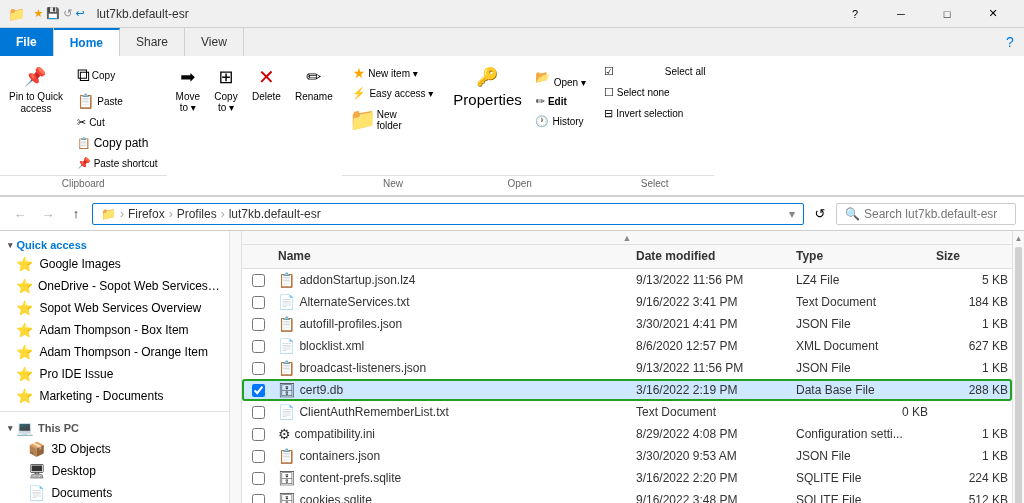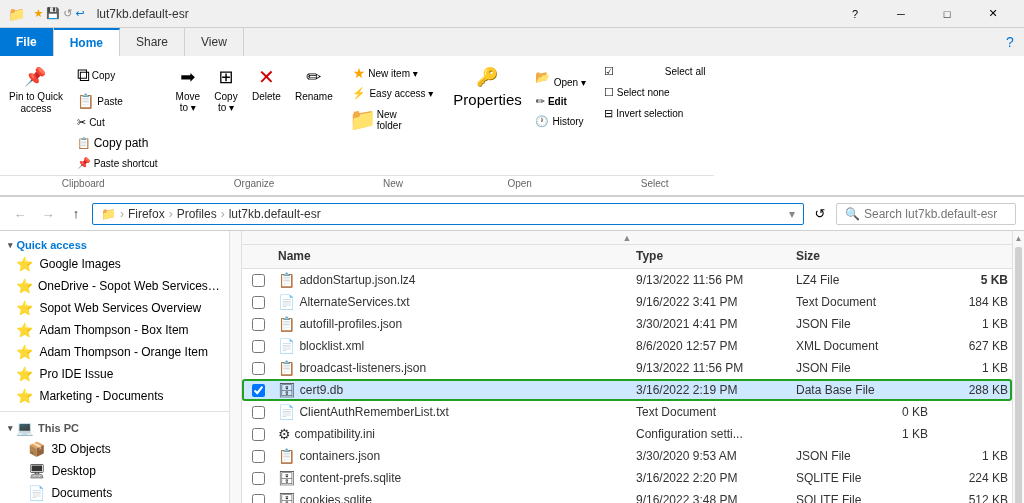--- a/index.html
+++ b/index.html
@@ -316,21 +316,20 @@
         </div>
         <div class="ribbon-btn" style="min-width:36px;">
           <div class="ribbon-btn-icon delete-icon">✕</div>
           <span style="font-size:10px;">Delete</span>
         </div>
         <div class="ribbon-btn" style="min-width:36px;">
           <div class="ribbon-btn-icon">✏</div>
           <span style="font-size:10px;">Rename</span>
         </div>
       </div>
-      <div class="group-label-bar">Organize</div>
     </div>
 
     <div class="group-container">
       <div class="group-btns" style="flex-direction:column;">
         <div class="ribbon-btn-small" style="padding:2px 8px;">
           <span style="font-size:14px; color:#ffa500;">★</span>
           <span style="font-size:10px;">New item ▾</span>
         </div>
         <div class="ribbon-btn-small" style="padding:2px 8px;">
           <span style="font-size:11px;">⚡</span>
@@ -476,36 +475,37 @@
 
   <div class="file-pane">
 
     <div style="display:flex; align-items:center; justify-content:center; height:14px; background:#f8f8f8; border-bottom:1px solid #e0e0e0; cursor:pointer;">
       <span style="font-size:9px; color:#888;">▲</span>
     </div>
 
     <div class="file-list-header">
       <div></div>
       <div style="cursor:pointer;">Name</div>
+      <div style="cursor:pointer;">Date modified</div>
       <div style="cursor:pointer;">Type</div>
       <div style="cursor:pointer;">Size</div>
     </div>
 
     <div class="scroll-area" id="file-rows">
     <div class="file-row">
           <div class="checkbox-cell">
             <input type="checkbox" class="file-checkbox" style="">
           </div>
           <div style="display: flex; align-items: center; gap: 4px;">
             <span style="font-size: 14px;">📋</span>
             <span>addonStartup.json.lz4</span>
           </div>
           <div>9/13/2022 11:56 PM</div>
           <div>LZ4 File</div>
-          <div style="text-align: right; font-weight: bold;">5 KB</div>
+          <div style="text-align: right;">5 KB</div>
         </div>
         <div class="file-row">
           <div class="checkbox-cell">
             <input type="checkbox" class="file-checkbox" style="">
           </div>
           <div style="display: flex; align-items: center; gap: 4px;">
             <span style="font-size: 14px;">📄</span>
             <span>AlternateServices.txt</span>
           </div>
           <div>9/16/2022 3:41 PM</div>
@@ -572,20 +572,21 @@
           <div style="text-align: right;">0 KB</div>
         </div>
         <div class="file-row">
           <div class="checkbox-cell">
             <input type="checkbox" class="file-checkbox" style="">
           </div>
           <div style="display: flex; align-items: center; gap: 4px;">
             <span style="font-size: 14px;">⚙</span>
             <span>compatibility.ini</span>
           </div>
+          <div>8/29/2022 4:08 PM</div>
           <div>Configuration setti...</div>
           <div style="text-align: right;">1 KB</div>
         </div>
         <div class="file-row">
           <div class="checkbox-cell">
             <input type="checkbox" class="file-checkbox" style="">
           </div>
           <div style="display: flex; align-items: center; gap: 4px;">
             <span style="font-size: 14px;">📋</span>
             <span>containers.json</span>

